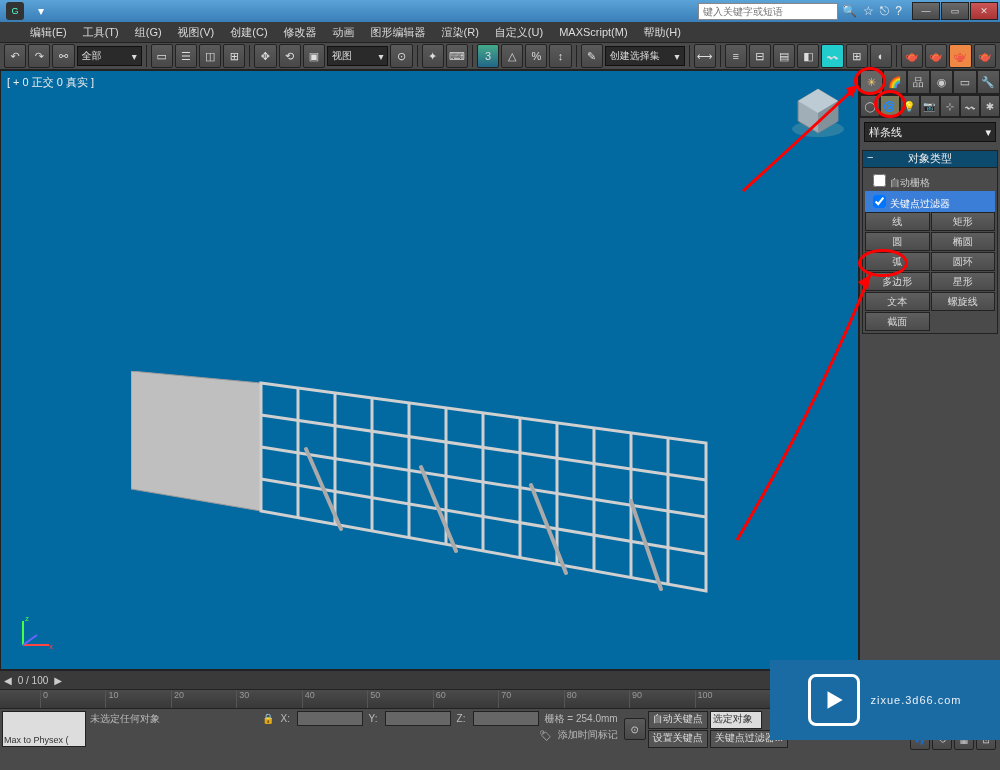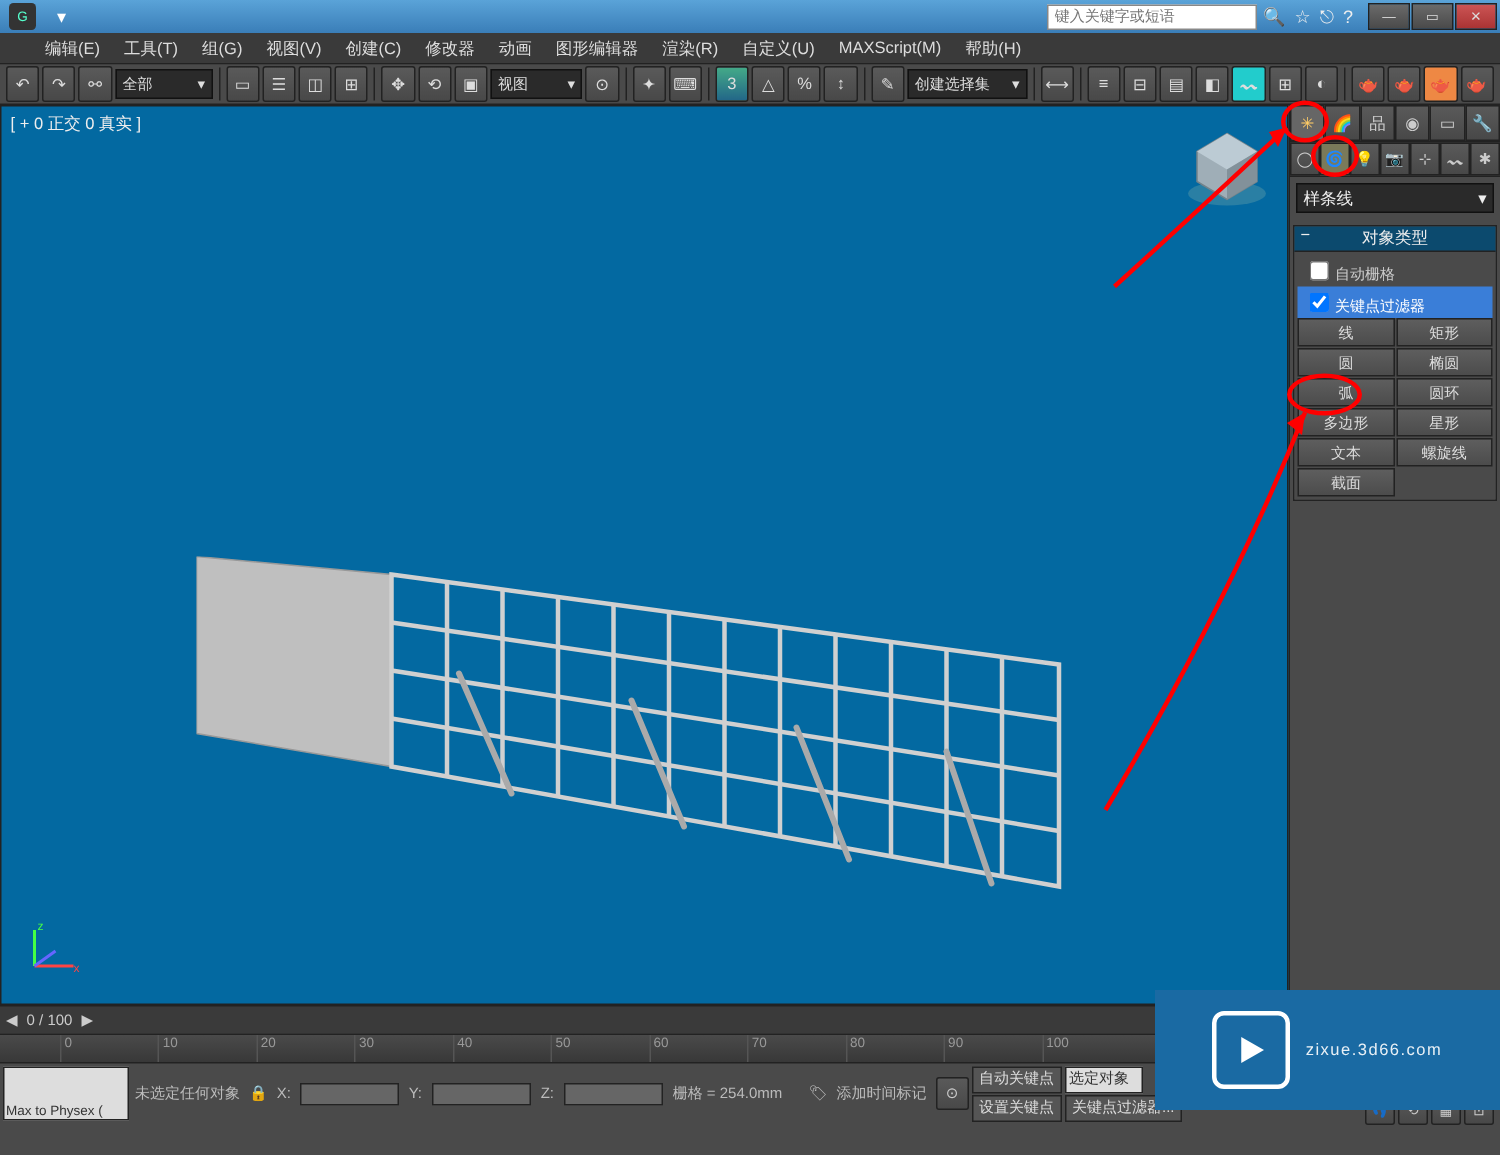--- a/index.html
+++ b/index.html
@@ -56,21 +56,21 @@
 .name-row{display:flex;padding:2px}
 .name-row input{flex:1;height:14px;background:#666;border:1px solid #222}
 
 .timeslider{height:18px;background:#3a3a3a;border-top:1px solid #222;display:flex;align-items:center;padding:0 4px;font-size:10px}
 .timeframe{padding:0 6px;color:#ccc}
 .trackbar{height:18px;background:linear-gradient(#4a4a4a,#383838);border-top:1px solid #222;position:relative}
 .trackmarks{position:absolute;top:0;left:40px;right:240px;height:100%;display:flex}
 .trackmarks span{flex:1;border-left:1px solid #555;font-size:9px;color:#999;padding-left:2px}
 .statusbar{height:40px;background:#4a4a4a;border-top:1px solid #222;display:flex;align-items:stretch}
 .sb-left{width:80px;background:#ddd;border:1px solid #222;margin:2px;font-size:9px;color:#333;display:flex;flex-direction:column;justify-content:flex-end;padding:1px}
-.sb-mid{flex:1;display:flex;flex-direction:row;justify-content:space-between;gap:2px;padding:2px}
+.sb-mid{flex:1;display:flex;flex-direction:column;justify-content:flex-start;gap:2px;padding:2px}
 .sb-row{display:flex;align-items:center;gap:6px;font-size:10px;color:#bbb}
 .sb-row input{width:60px;height:13px;background:#666;border:1px solid #222;font-size:10px;color:#ddd;padding:0 2px}
 .sb-row .lbl{min-width:10px}
 .sb-row .long{flex:1;min-width:0;overflow:hidden;white-space:nowrap}
 .sb-right{display:flex;align-items:center;padding:0 4px;gap:2px}
 .sb-right .nb{width:20px;height:20px;background:linear-gradient(#5a5a5a,#484848);border:1px solid #222;border-radius:2px;display:flex;align-items:center;justify-content:center;font-size:10px}
 .sb-right .autokey{height:16px;background:#555;border:1px solid #222;padding:0 4px;font-size:10px;color:#ddd}
 .sb-right .selset{height:16px;width:46px;background:#ddd;border:1px solid #222;font-size:10px;color:#333;padding:0 2px}
 .sb-right .col{display:flex;flex-direction:column;gap:1px}
 .sb-right .mini{width:18px;height:18px;background:linear-gradient(#5a5a5a,#484848);border:1px solid #222;border-radius:2px;font-size:9px;display:flex;align-items:center;justify-content:center}

